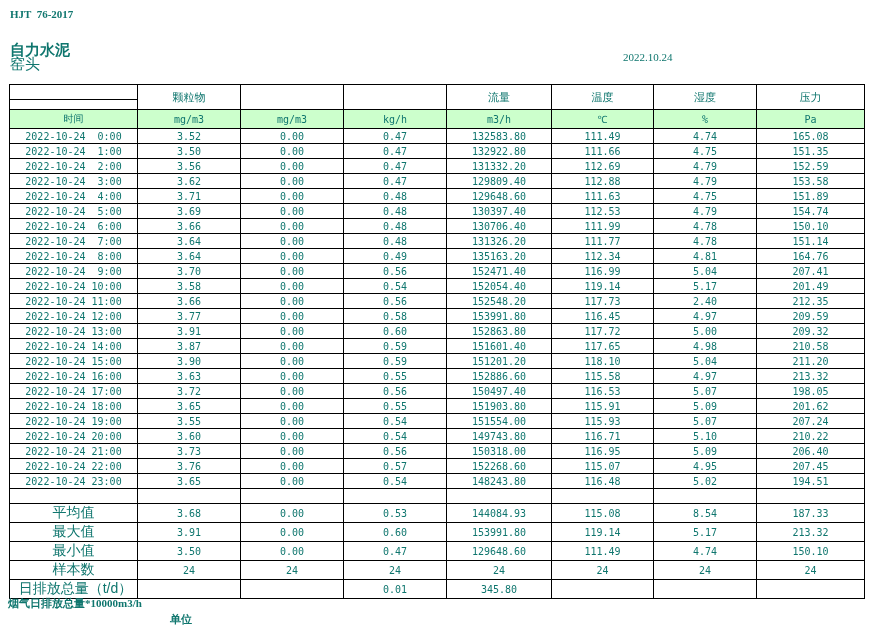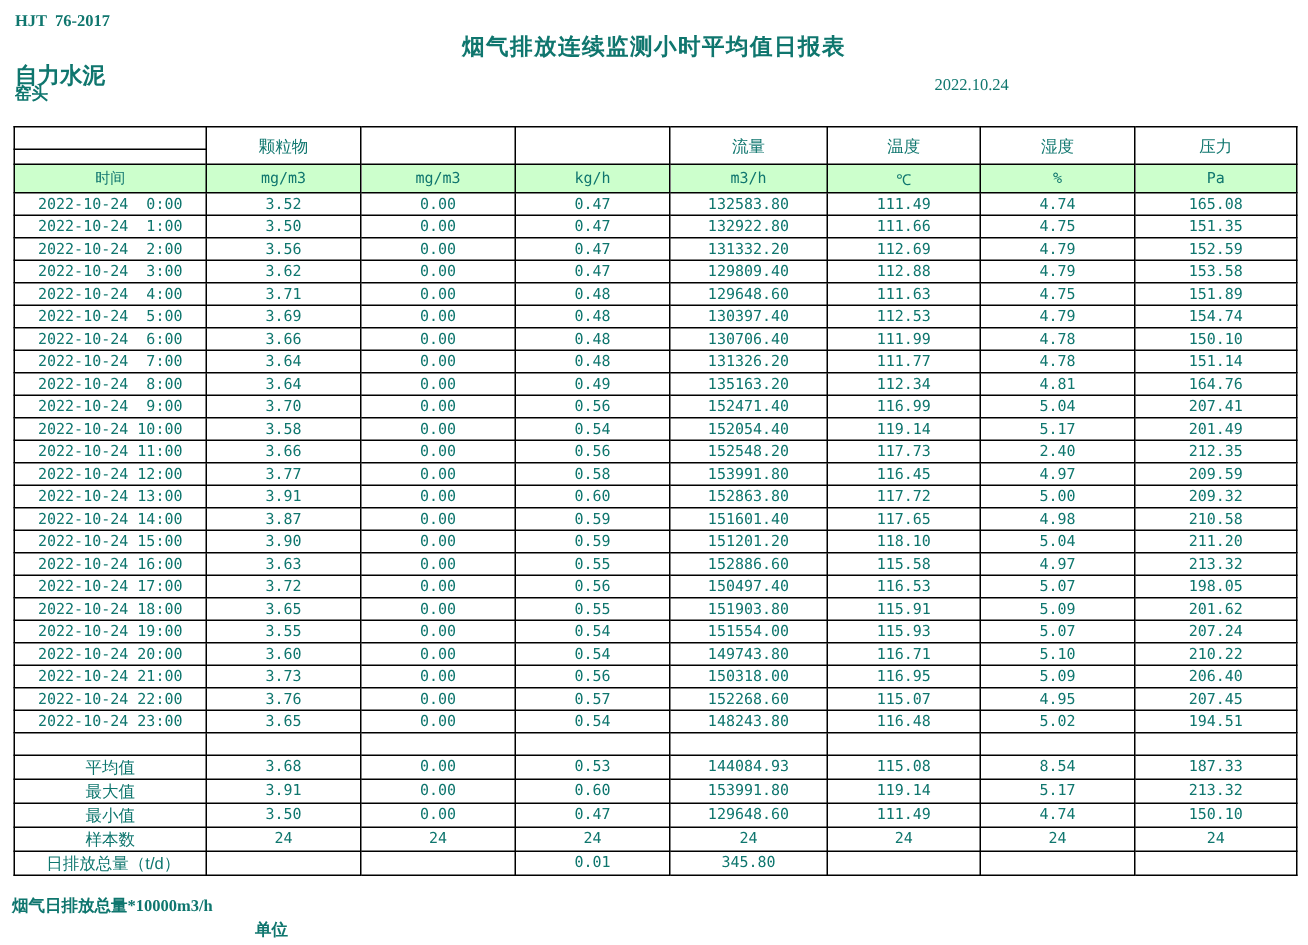--- a/index.html
+++ b/index.html
@@ -3,53 +3,52 @@
 <meta charset="utf-8">
 <style>
   html,body { margin:0; padding:0; background:#fff; }
   .page {
     position:relative; width:872px; height:630px; background:#ffffff;
     font-family:"Liberation Serif", serif; color:#0f766e; overflow:hidden;
   }
   .std-label { position:absolute; left:10px; top:8px; font-size:11px; font-weight:bold; white-space:pre; }
   .title { position:absolute; left:0; top:22px; width:100%; text-align:center; font-size:15px; font-weight:bold; letter-spacing:1px; }
   .company { position:absolute; left:10px; top:41px; font-size:15px; font-weight:bold; }
-  .location { position:absolute; left:10px; top:55px; font-size:11px; font-weight:bold; }
+  .location { position:absolute; left:10px; top:55px; font-size:15px; font-weight:normal; }
   .date { position:absolute; left:623px; top:51px; font-size:11px; }
 
   table.report {
     position:absolute; left:9px; top:84px; width:855px;
     border-collapse:collapse; table-layout:fixed;
   }
   table.report td, table.report th {
     border:1px solid #000; padding:0; margin:0;
     text-align:center; vertical-align:middle;
     overflow:hidden; white-space:pre; font-weight:normal;
   }
   .gh-top td { height:14px; }
   .gh-top th { font-size:11px; font-family:"Liberation Sans", sans-serif; }
   .gh-bottom td { height:9px; }
   .unit-row th { height:18px; font-size:10px; font-family:"DejaVu Sans Mono", monospace; }
   .data-row td { height:14px; font-size:10px; font-family:"DejaVu Sans Mono", monospace; }
   .spacer-row td { height:14px; }
   .summary-row td { height:15px; font-size:10px; font-family:"DejaVu Sans Mono", monospace; }
-  .summary-row td.label { font-size:11px; font-family:"Liberation Sans", sans-serif; }
+  .summary-row td.label { font-size:14px; font-family:"Liberation Sans", sans-serif; }
   .summary-row td.left { text-align:center; padding-left:4px; }
 
   .foot-note { position:absolute; left:8px; top:596px; font-size:11px; font-weight:bold; }
   .foot-report-unit { position:absolute; left:8px; top:640px; font-size:11px; font-weight:bold; }
   .foot-unit { position:absolute; left:170px; top:612px; font-size:11px; font-weight:bold; }
 </style>
 </head>
 <body>
 
 <div class="page">
 
   <div class="std-label">HJT  76-2017</div>
-  <div class="title">烟气排放连续监测小时平均值日报表</div>
   <div class="company">自力水泥</div>
   <div class="location">窑头</div>
   <div class="date">2022.10.24</div>
 
   <table class="report">
     <colgroup>
       <col style="width:128px">
         <col style="width:103px">
         <col style="width:103px">
         <col style="width:103px">

